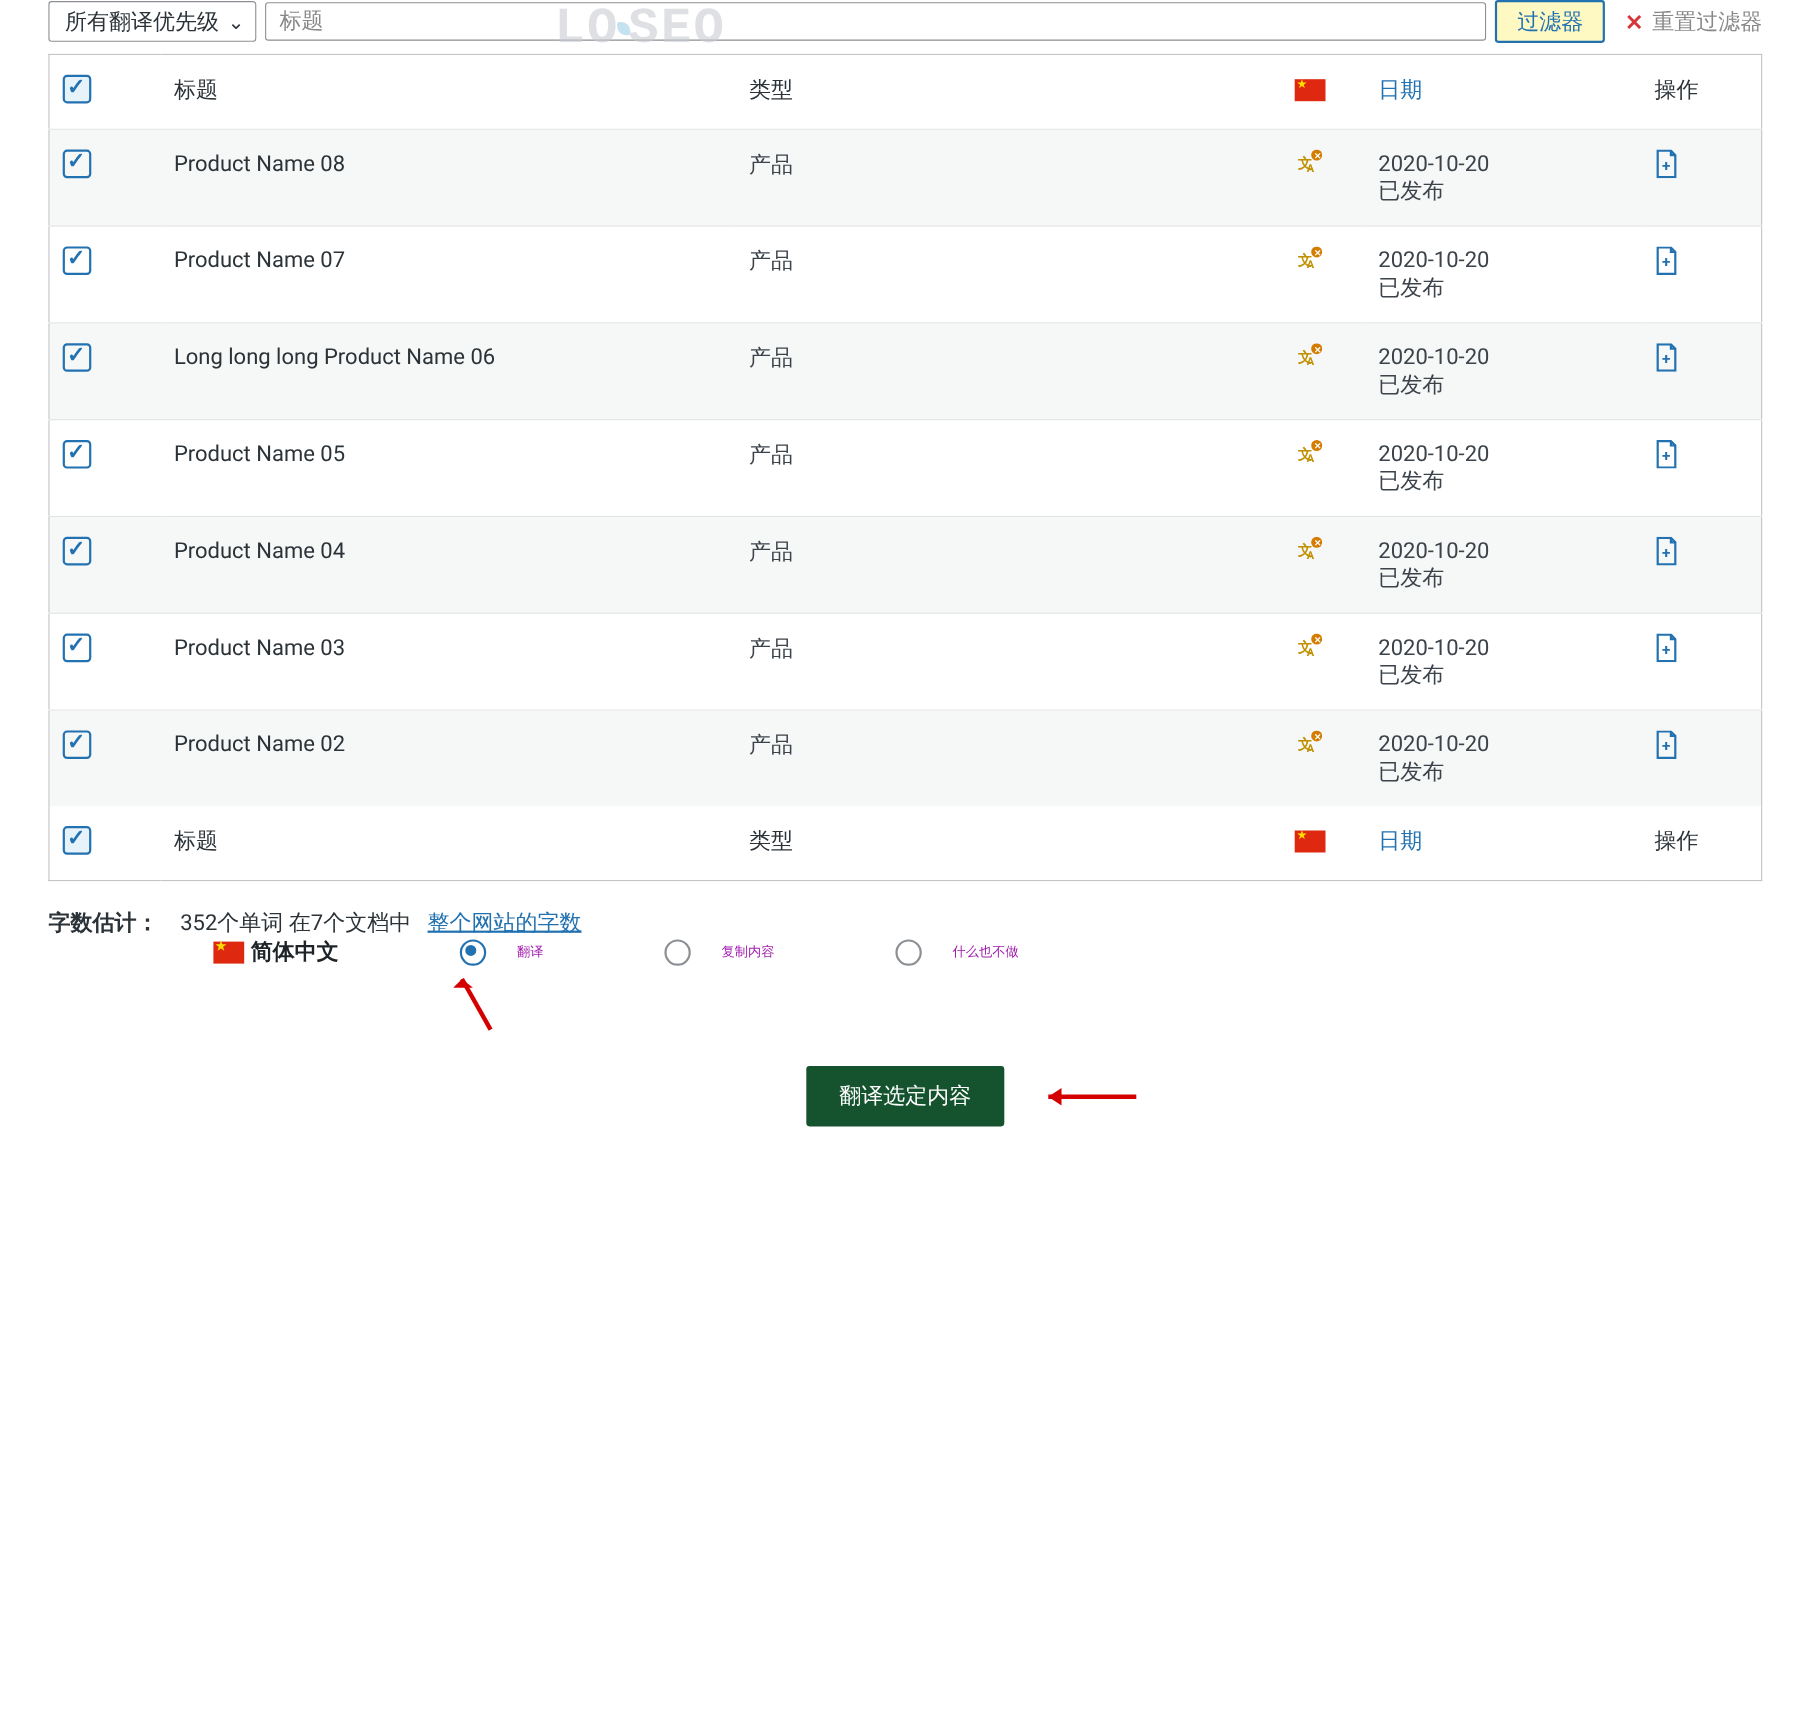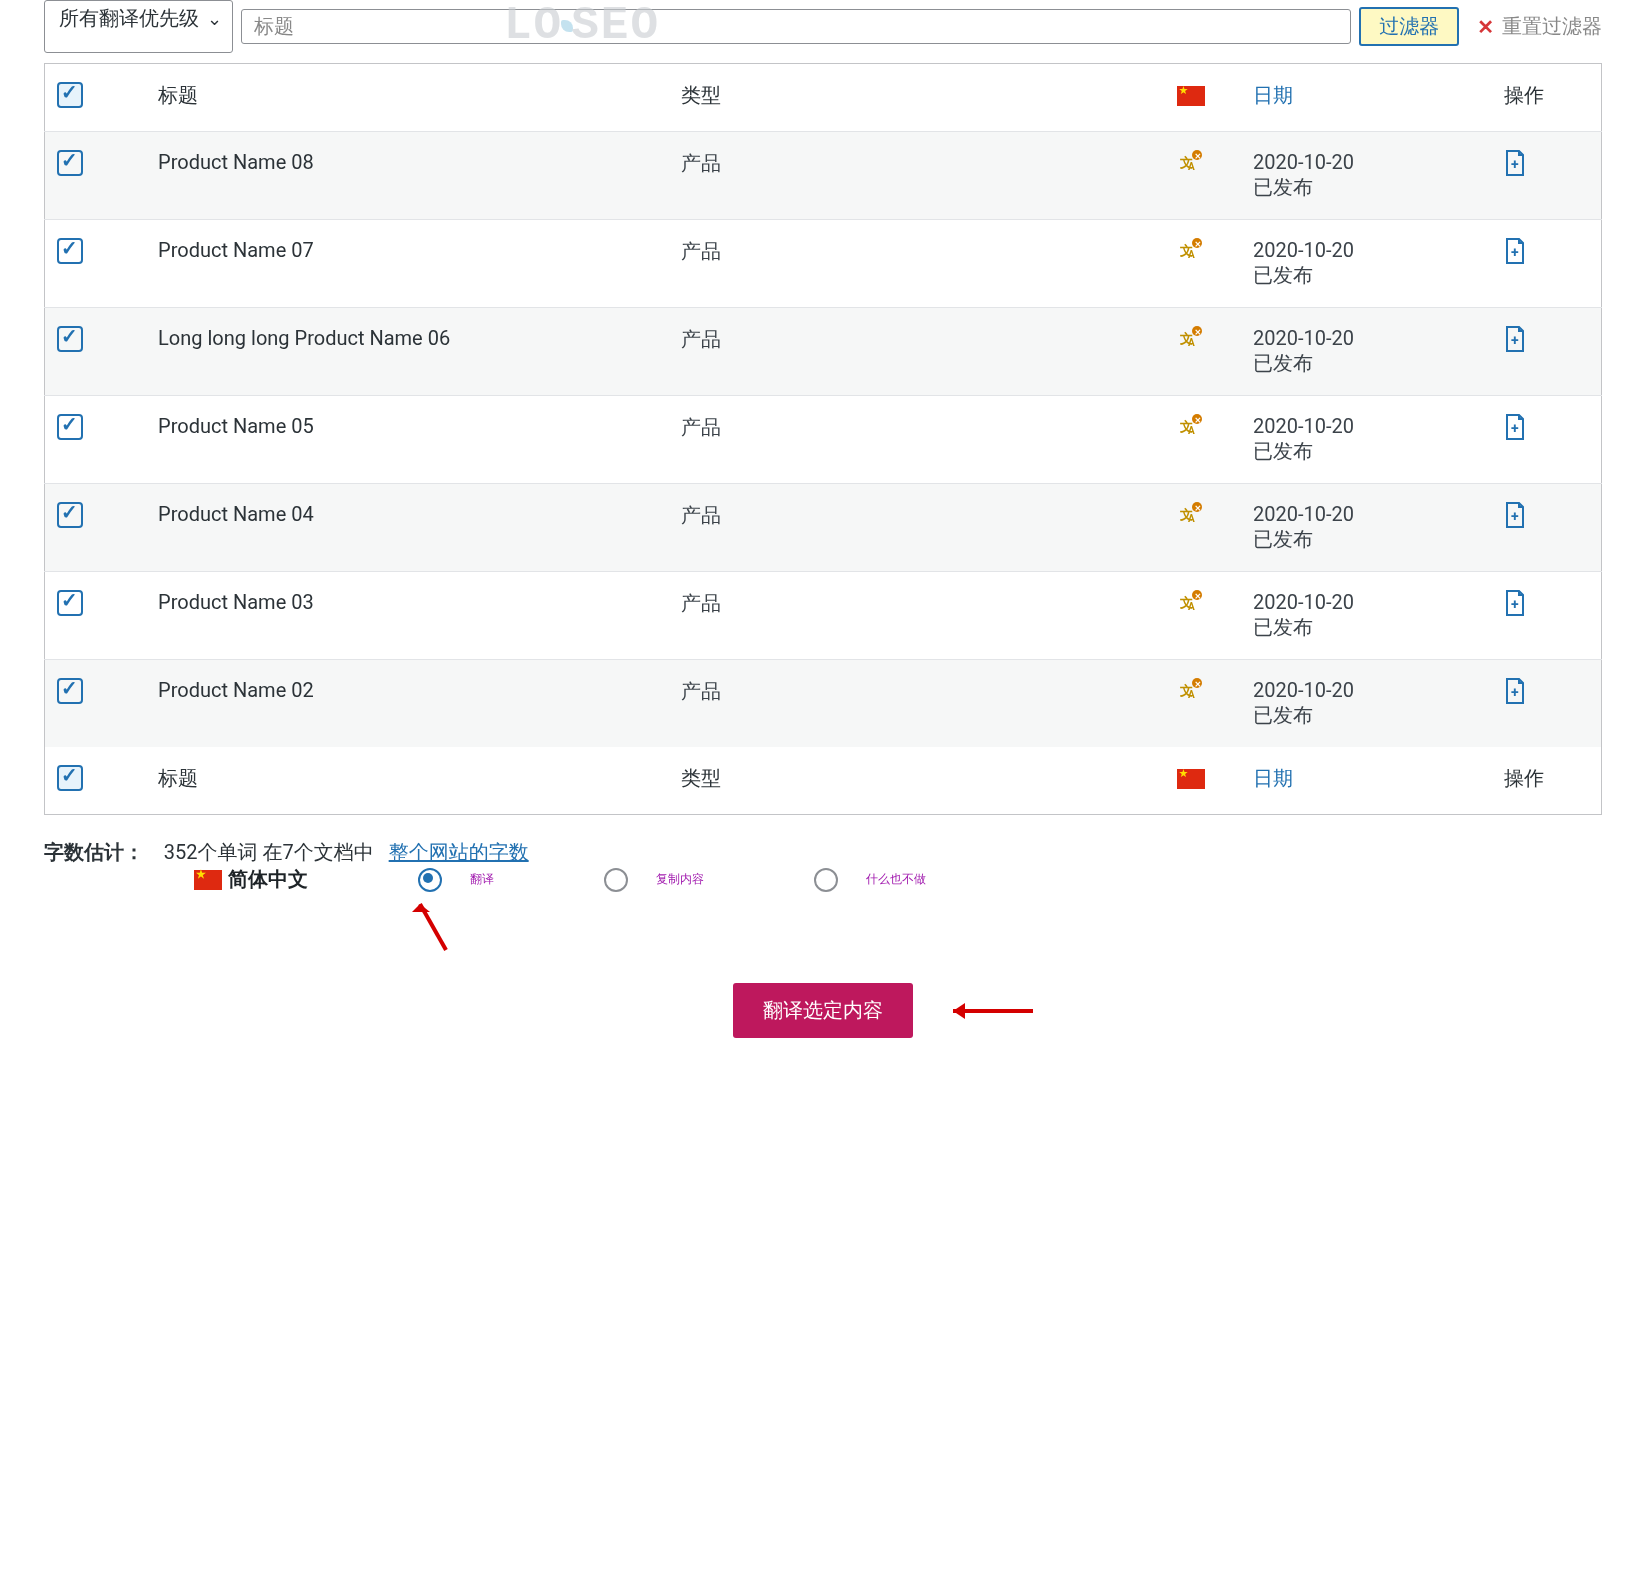--- a/index.html
+++ b/index.html
@@ -14,21 +14,21 @@
     display: flex;
     align-items: center;
     gap: 8px;
     margin-bottom: 10px;
   }
   .dropdown {
     display: flex;
     align-items: center;
     border: 1px solid #8c8f94;
     border-radius: 3px;
-    padding: 4px 10px 20px 14px;
+    padding: 4px 10px 4px 14px;
     font-size: 20px;
     color: #2c3338;
     cursor: pointer;
     gap: 8px;
   }
   .dropdown .chev {
     font-size: 18px;
     color: #2c3338;
   }
   .search-input {
@@ -220,21 +220,21 @@
     left:3px; top:3px;
     width:10px; height:10px;
     border-radius:50%;
     background:#2271b1;
   }
   .arrow-red {
     position:absolute;
     pointer-events:none;
   }
   .btn-primary {
-    background: #be185d;
+    background: #14532d;
     color: #fff;
     border: none;
     border-radius: 3px;
     padding: 14px 30px;
     font-size: 20px;
     cursor: pointer;
   }
   .button-row {
     display:flex;
     justify-content:center;

